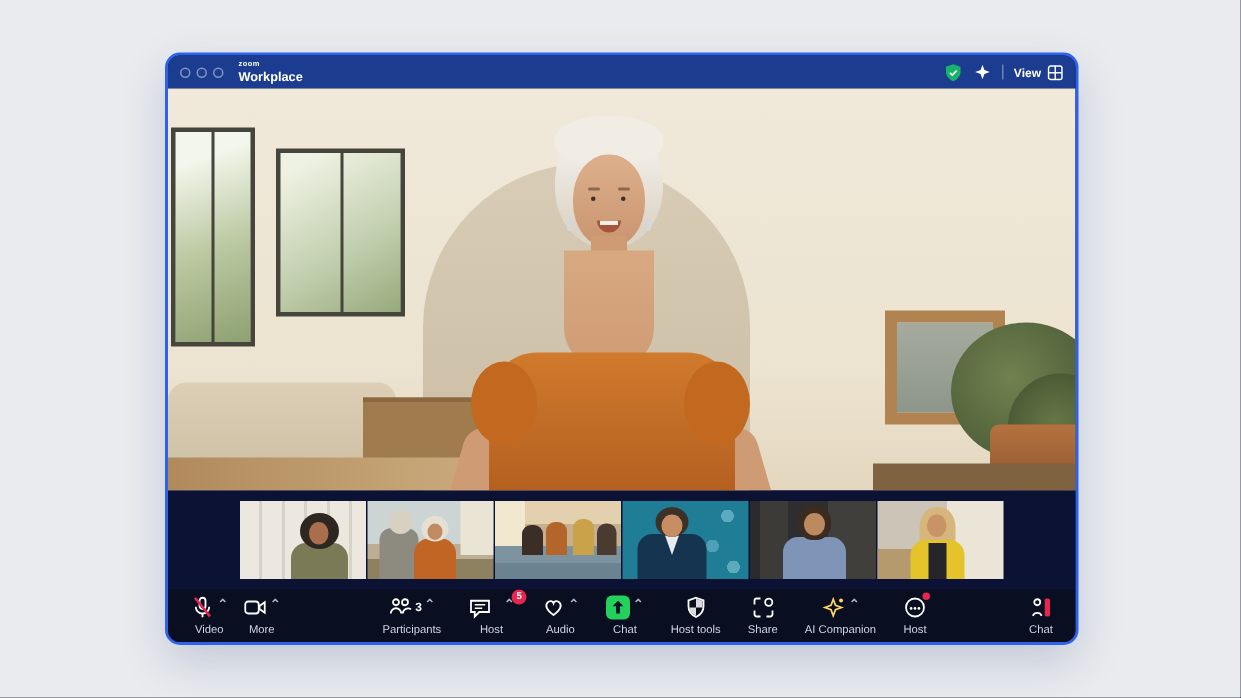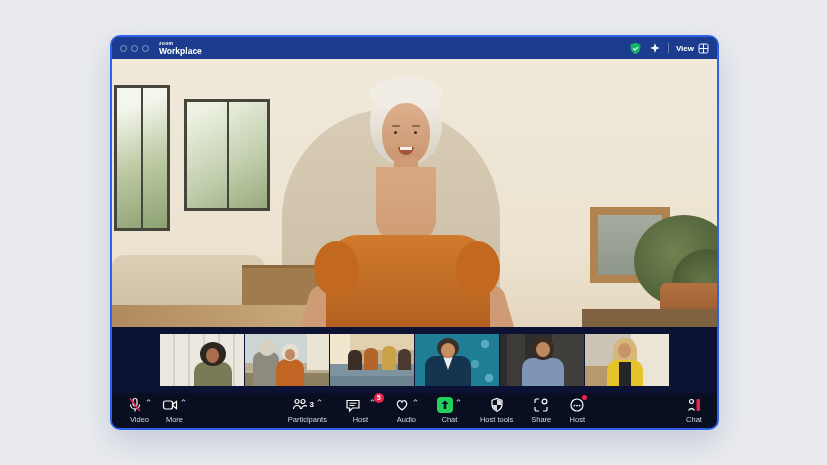--- a/index.html
+++ b/index.html
@@ -368,20 +368,32 @@
             <svg width="16" height="16" viewBox="0 0 16 16">
               <path d="M6 2H3.5A1.5 1.5 0 0 0 2 3.5V6" fill="none" stroke="#fff" stroke-width="1.2"></path>
               <path d="M2 10v2.5A1.5 1.5 0 0 0 3.5 14H6" fill="none" stroke="#fff" stroke-width="1.2"></path>
               <path d="M10 14h2.5a1.5 1.5 0 0 0 1.5-1.5V10" fill="none" stroke="#fff" stroke-width="1.2"></path>
               <circle cx="11.5" cy="4.5" r="2.4" fill="none" stroke="#fff" stroke-width="1.2"></circle>
             </svg>
           </div>
           <div class="tb-label">Share</div>
         </div>
 
+        <div class="tb-item">
+          <div class="tb-iconrow">
+            <svg width="16" height="16" viewBox="0 0 16 16">
+              <path d="M7.5 2.5L9 6.5 13 8 9 9.5 7.5 13.5 6 9.5 2 8 6 6.5z" fill="none" stroke="#ffd35e" stroke-width="1.2"></path>
+              <circle cx="12.7" cy="3.3" r="1.3" fill="#ffd35e"></circle>
+            </svg>
+            <svg width="7" height="7" viewBox="0 0 8 8">
+              <path d="M2 5l2-2 2 2" fill="none" stroke="#aab2c8" stroke-width="1.2"></path>
+            </svg>
+          </div>
+          <div class="tb-label">AI Companion</div>
+        </div>
 
         <div class="tb-item">
           <div class="tb-iconrow">
             <svg width="16" height="16" viewBox="0 0 16 16">
               <circle cx="8" cy="8" r="6" fill="none" stroke="#fff" stroke-width="1.2"></circle>
               <circle cx="5.4" cy="8.6" r=".9" fill="#fff"></circle>
               <circle cx="8" cy="8.6" r=".9" fill="#fff"></circle>
               <circle cx="10.6" cy="8.6" r=".9" fill="#fff"></circle>
             </svg>
             <span class="reddot"></span>

